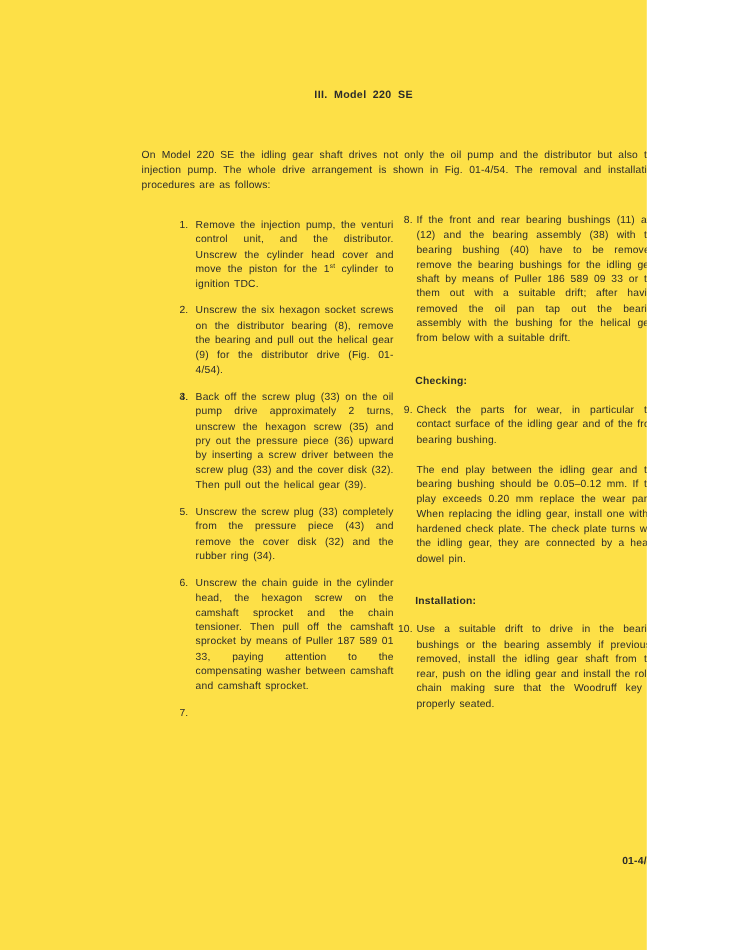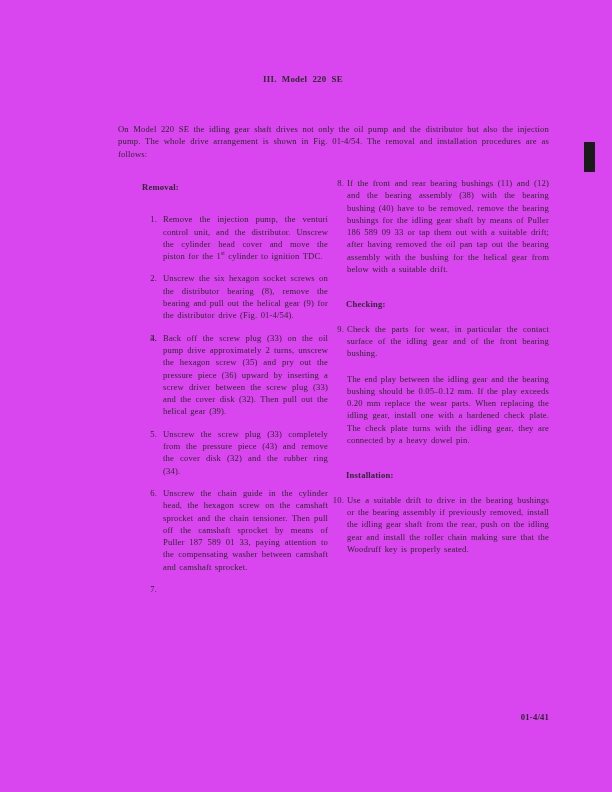--- a/index.html
+++ b/index.html
@@ -1,20 +1,20 @@
 <!DOCTYPE html>
 <html><head>
 <meta charset="utf-8">
 <style>
   * { box-sizing: border-box; }
   html, body { margin: 0; padding: 0; }
   body { width: 612px; height: 792px; background: #ffffff; }
   .page {
-    position: relative; width: 612px; height: 792px; background: #d946ef;
-    font-family: Liberation Serif, serif;
+    position: relative; width: 539px; height: 792px; background: #fde047;
+    font-family: Liberation Sans, sans-serif;
     color: #2b2b2b; font-size: 8.6px; line-height: 12.3px; overflow: hidden;
   }
   .title {
     position: absolute; top: 73px; left: 0; width: 606px; text-align: center;
     font-weight: bold; font-size: 8.9px; letter-spacing: 0.3px; word-spacing: 2.5px;
   }
   .intro {
     position: absolute; top: 123px; left: 118px; width: 431px; margin: 0;
     text-align: justify; letter-spacing: 0.15px; word-spacing: 1.1px;
   }
@@ -39,21 +39,20 @@
 </head>
 <body>
 
 <div class="page">
 
   <div class="title">III. Model 220 SE</div>
 
   <p class="intro">On Model 220 SE the idling gear shaft drives not only the oil pump and the distributor but also the injection pump. The whole drive arrangement is shown in Fig. 01-4/54. The removal and installation procedures are as follows:</p>
 
   <div class="col col-left">
-    <div class="sec-heading">Removal:</div>
 
     <div class="item">
       <span class="num">1.</span>
       <p class="itext"><span>Remove the injection pump, the venturi control unit, and the distributor. Unscrew the cylinder head cover and move the piston for the 1</span><sup>st</sup><span> cylinder to ignition TDC.</span></p>
     </div>
 
     <div class="item">
       <span class="num">2.</span>
       <p class="itext">Unscrew the six hexagon socket screws on the distributor bearing (8), remove the bearing and pull out the helical gear (9) for the distributor drive (Fig. 01-4/54).</p>
     </div>

